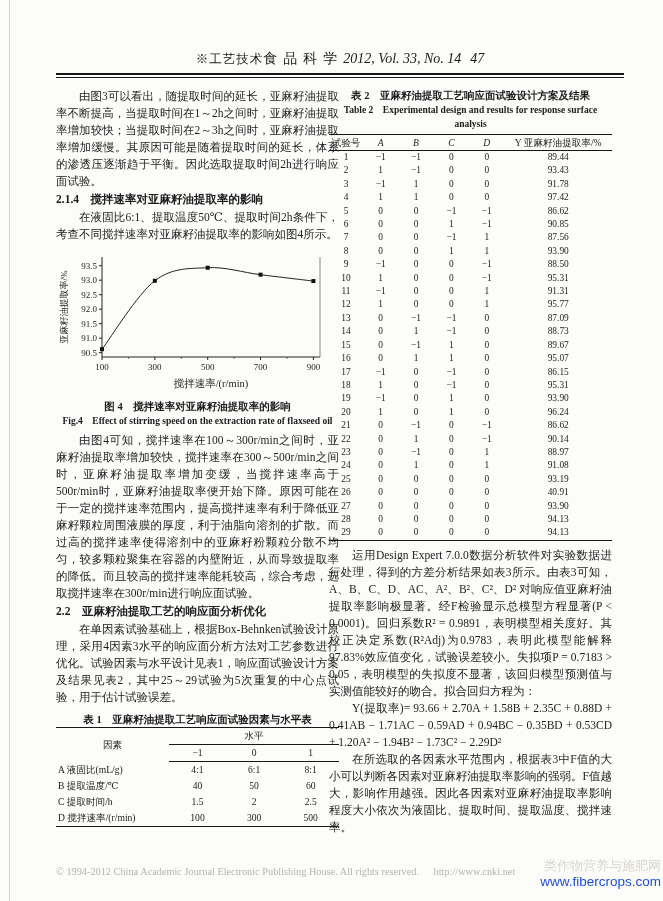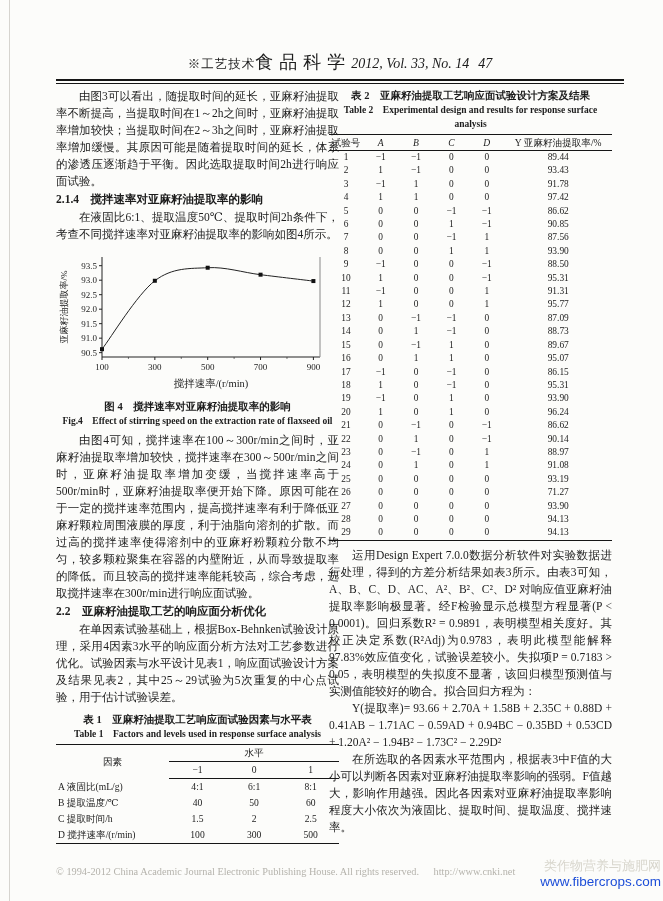--- a/index.html
+++ b/index.html
@@ -6,21 +6,21 @@
   body{
     width:663px;height:901px;position:relative;overflow:hidden;
     background:#fcfcfa;color:#1c1c1c;
     font-family:"Liberation Serif","DejaVu Serif",serif;
   }
   .page-edge{position:absolute;left:9px;top:0;bottom:0;width:1px;background:#d6d4cf;}
   
   .hdr{position:absolute;left:56px;top:50px;width:568px;}
   .hdr-row{display:flex;justify-content:center;align-items:baseline;padding-bottom:5px;}
   .hdr-left{font-size:12.5px;letter-spacing:1px;}
-  .hdr-center{font-size:18px;letter-spacing:6px;font-weight:500;}
+  .hdr-center{font-size:14px;letter-spacing:6px;font-weight:500;}
   .hdr-right{font-size:14px;font-style:italic;}
   .hdr-right .pagenum{font-style:italic;margin-left:9px;}
   .hdr-rule{border-top:2.6px solid #161616;border-bottom:1px solid #161616;height:2px;}
   
   .col{position:absolute;top:88px;width:283px;font-size:11.5px;line-height:17px;text-align:justify;}
   .col-left{left:56px;}
   .col-right{left:329px;}
   p.body-par{margin:0;text-indent:2em;}
   .sec-head{font-weight:bold;margin:1px 0;}
   
@@ -117,21 +117,20 @@
       </svg>
   </div>
   <div class="fig-cap-cn">图 4　搅拌速率对亚麻籽油提取率的影响</div>
   <div class="fig-cap-en">Fig.4　Effect of stirring speed on the extraction rate of flaxseed oil</div>
 
   <p class="body-par">由图4可知，搅拌速率在100～300r/min之间时，亚麻籽油提取率增加较快，搅拌速率在300～500r/min之间时，亚麻籽油提取率增加变缓，当搅拌速率高于500r/min时，亚麻籽油提取率便开始下降。原因可能在于一定的搅拌速率范围内，提高搅拌速率有利于降低亚麻籽颗粒周围液膜的厚度，利于油脂向溶剂的扩散。而过高的搅拌速率使得溶剂中的亚麻籽粉颗粒分散不均匀，较多颗粒聚集在容器的内壁附近，从而导致提取率的降低。而且较高的搅拌速率能耗较高，综合考虑，选取搅拌速率在300r/min进行响应面试验。</p>
   <div class="sec-head">2.2　亚麻籽油提取工艺的响应面分析优化</div>
   <p class="body-par">在单因素试验基础上，根据Box-Behnken试验设计原理，采用4因素3水平的响应面分析方法对工艺参数进行优化。试验因素与水平设计见表1，响应面试验设计方案及结果见表2，其中25～29试验为5次重复的中心点试验，用于估计试验误差。</p>
 
   <div class="tbl-title-cn">表 1　亚麻籽油提取工艺响应面试验因素与水平表</div>
-  <div class="tbl-title-en">Table 1　Factors and levels used in response surface analysis</div>
   <table class="t1">
     <thead>
       <tr>
         <th rowspan="2" style="width:40%;">因素</th>
         <th colspan="3" class="levels">水平</th>
       </tr>
       <tr>
         <th style="width:20%;">−1</th>
         <th style="width:20%;">0</th>
         <th style="width:20%;">1</th>
@@ -389,21 +388,21 @@
             <td>0</td>
             <td>0</td>
             <td>93.19</td>
           </tr>
           <tr>
             <td>26</td>
             <td>0</td>
             <td>0</td>
             <td>0</td>
             <td>0</td>
-            <td>71.27</td>
+            <td>40.91</td>
           </tr>
           <tr>
             <td>27</td>
             <td>0</td>
             <td>0</td>
             <td>0</td>
             <td>0</td>
             <td>93.90</td>
           </tr>
           <tr>

